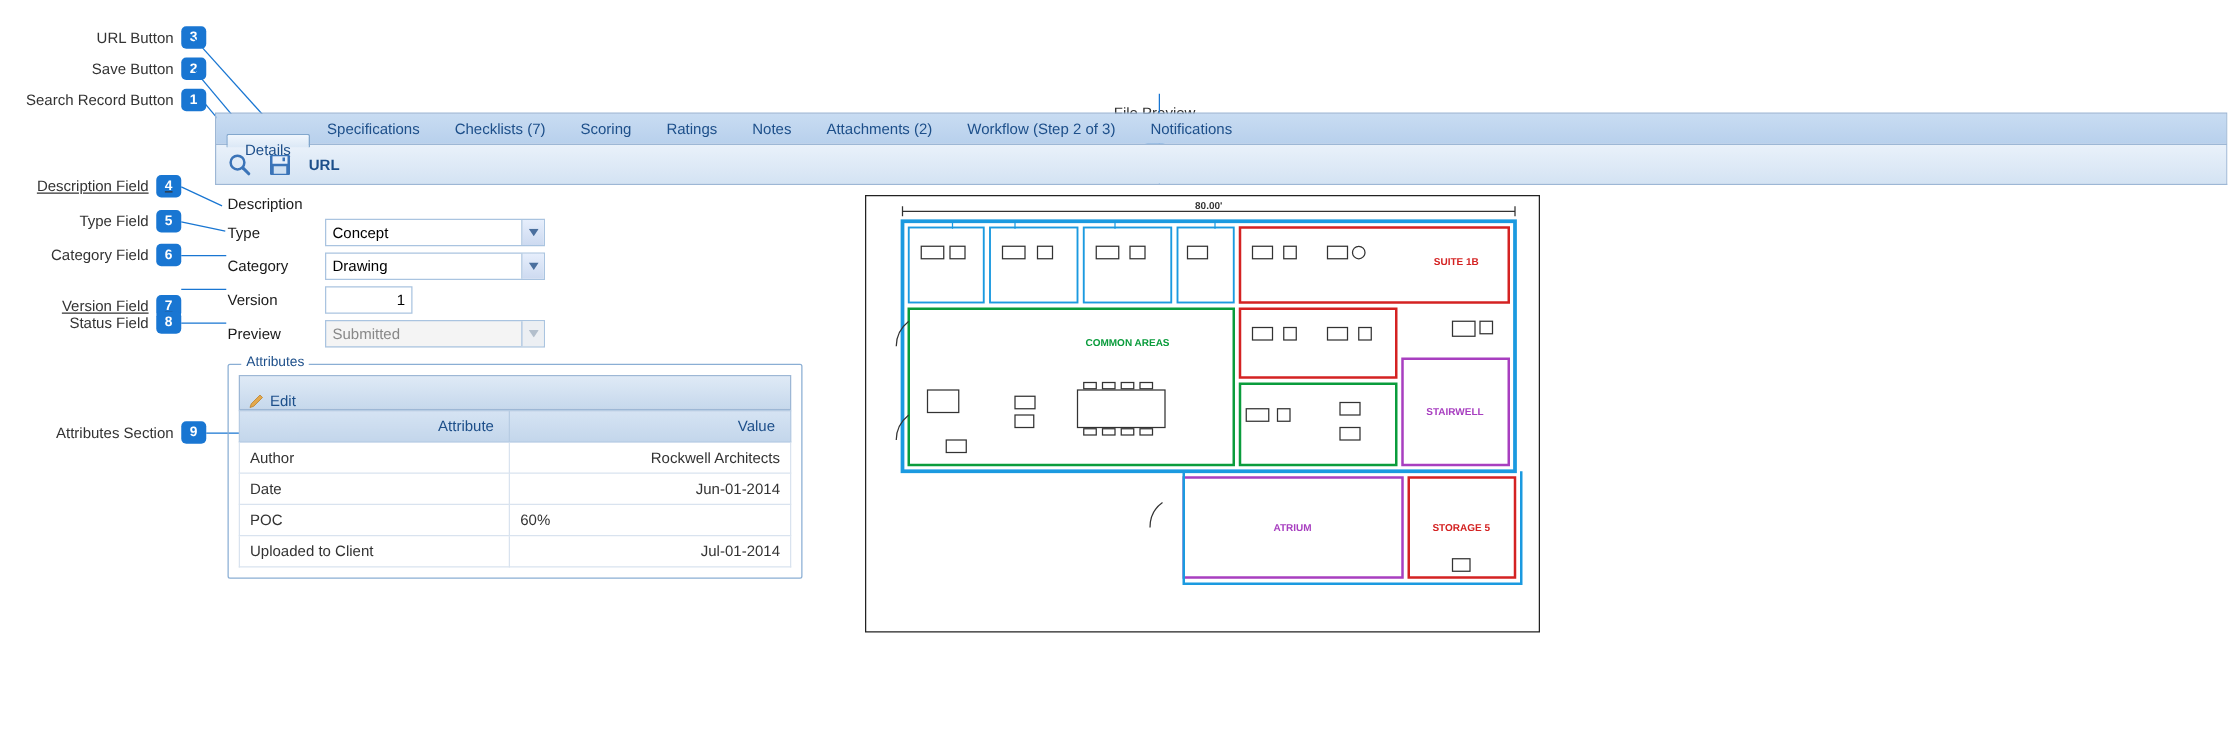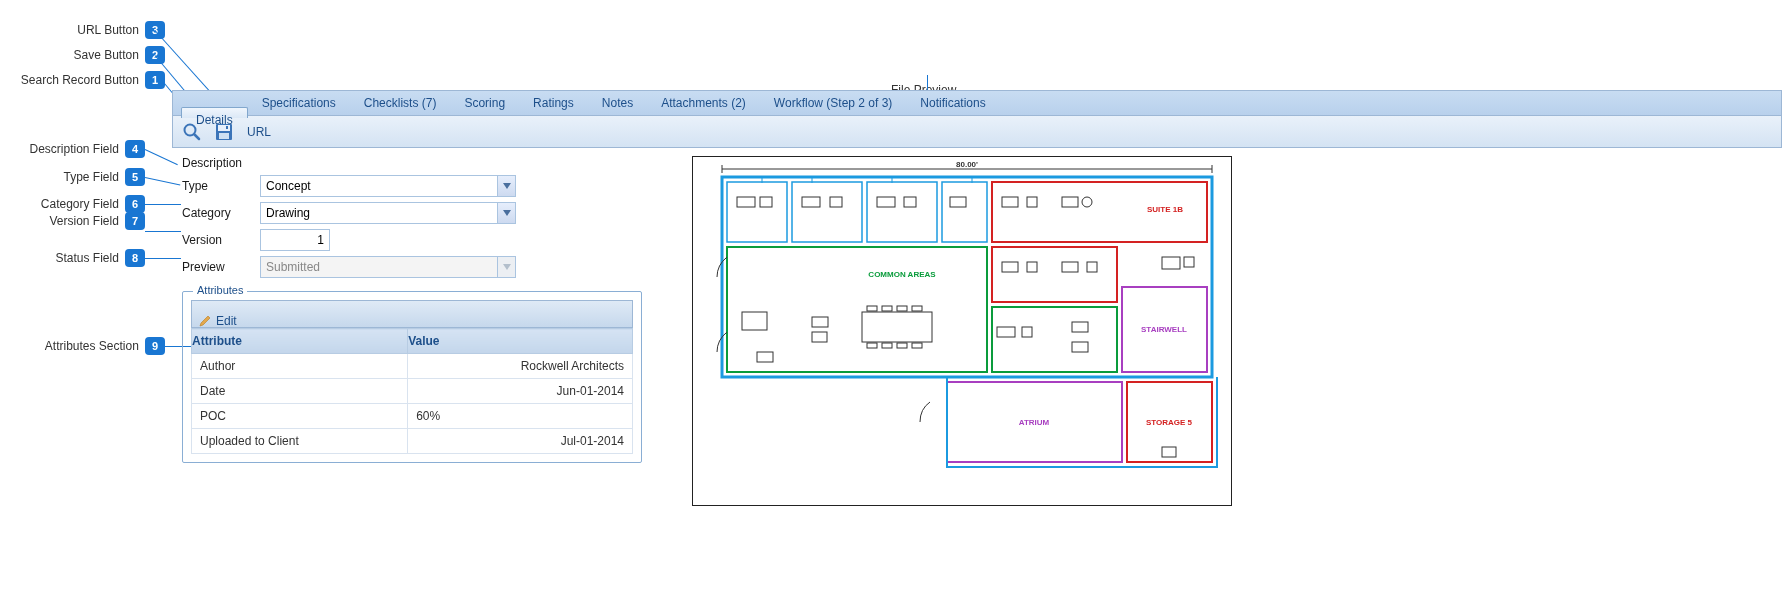--- a/index.html
+++ b/index.html
@@ -16,46 +16,46 @@
 .app { position: absolute; left: 172px; top: 90px; right: 0; }
 
 
 .tabs { display: flex; gap: 0; background: linear-gradient(#c8dcf2,#b8d0ec); border: 1px solid #9db7d5; height: 26px; align-items: stretch; padding: 0 8px; }
 .tab { padding: 5px 14px; color: #1d4f8a; font-size: 12px; cursor: pointer; border-right: 0; }
 .tab.active { background: linear-gradient(#f0f6fd,#dbe8f6); border: 1px solid #82a7cd; border-bottom: none; border-radius: 2px 2px 0 0; margin-top: 16px; }
 
 
 .toolbar { display: flex; align-items: center; gap: 6px; background: linear-gradient(#e9f1fa,#d4e3f3); border: 1px solid #9db7d5; border-top: none; height: 32px; padding: 0 6px; }
 .tool-btn { display: inline-flex; align-items: center; justify-content: center; width: 26px; height: 26px; cursor: pointer; }
-.url-link { color: #1d4f8a; font-weight: normal; font-size: 12px; cursor: pointer; padding: 0 4px; }
+.url-link { color: #1d4f8a; font-weight: bold; font-size: 12px; cursor: pointer; padding: 0 4px; }
 
 
 .body-row { display: flex; align-items: flex-start; gap: 30px; padding: 8px 0 0 10px; }
 
 
 .form { display: flex; flex-direction: column; gap: 5px; }
 .field { display: flex; align-items: center; gap: 10px; }
 .field-label { width: 68px; color: #1a1a1a; font-size: 12px; }
 .field-input { border: 1px solid #aac4e0; height: 22px; padding: 2px 5px; font-size: 12px; background: #fff; }
 .field-input.text { width: 212px; }
-.field-select-wrap { position: relative; width: 256px; }
+.field-select-wrap { position: relative; width: 176px; }
 .field-select-wrap .field-input { width: 100%; padding-right: 22px; }
 .sel-btn { position: absolute; right: 1px; top: 1px; width: 18px; height: 20px; background: linear-gradient(#e6eefc,#cddaf0); border-left: 1px solid #aac4e0; display: flex; align-items: center; justify-content: center; cursor: pointer; }
 .sel-btn svg { width: 8px; height: 6px; }
 .field-input.num { width: 70px; text-align: right; }
 .field-input.ro { background: #f4f4f4; color: #888; }
 .field-select-wrap.ro .sel-btn { background: #eceff3; }
 
 
 .attr-group { border: 1px solid #8aaed4; border-radius: 2px; width: 460px; padding: 8px; position: relative; margin-top: 8px; }
 .attr-legend { position: absolute; top: -8px; left: 10px; background: #fff; padding: 0 4px; color: #1d4f8a; font-size: 11px; }
 .attr-toolbar { display: flex; align-items: flex-start; gap: 6px; background: linear-gradient(#dfeaf6,#c6d8ec); border: 1px solid #9db7d5; height: 24px; padding: 13px 6px; }
 .attr-edit { display: flex; align-items: center; gap: 4px; color: #1d4f8a; cursor: pointer; font-size: 12px; }
 .attr-table { width: 100%; border-collapse: collapse; border: 1px solid #9db7d5; border-top: none; }
-.attr-table th { background: linear-gradient(#d5e3f3,#c3d6eb); color: #1d4f8a; text-align: left; font-weight: bold; font-size: 12px; padding: 5px 0; border: 1px solid #b7cce3; }
+.attr-table th { background: linear-gradient(#d5e3f3,#c3d6eb); color: #1d4f8a; text-align: right; font-weight: normal; font-size: 12px; padding: 5px 12px; border: 1px solid #b7cce3; }
 .attr-table td { padding: 5px 8px; border: 1px solid #d9e3ef; font-size: 12px; color: #333; }
 .attr-table td.val { text-align: right; }
 
 
 .preview { border: 1px solid #222; width: 540px; height: 350px; margin-left: 20px; display: flex; align-items: flex-start; justify-content: center; background: #fff; }
 
 
 .preview svg { width: 520px; height: 330px; }
 
 
@@ -69,33 +69,33 @@
   <span class="callout-num">1</span>
 </div>
 <div class="callout left" style="top:46px; left:5px; width:160px;">
   <span class="callout-label">Save Button</span>
   <span class="callout-num">2</span>
 </div>
 <div class="callout left" style="top:21px; left:5px; width:160px;">
   <span class="callout-label">URL Button</span>
   <span class="callout-num">3</span>
 </div>
-<div class="callout left" style="top:140px; left:5px; width:140px;">
+<div class="callout left" style="top:140px; left:5px; width:140px;text-decoration:underline;">
   <span class="callout-label">Description Field</span>
   <span class="callout-num">4</span>
 </div>
 <div class="callout left" style="top:168px; left:5px; width:140px;">
   <span class="callout-label">Type Field</span>
   <span class="callout-num">5</span>
 </div>
 <div class="callout left" style="top:195px; left:5px; width:140px;">
   <span class="callout-label">Category Field</span>
   <span class="callout-num">6</span>
 </div>
-<div class="callout left" style="top:212px; left:5px; width:140px;">
+<div class="callout left" style="top:236px; left:5px; width:140px;text-decoration:underline;">
   <span class="callout-label">Version Field</span>
   <span class="callout-num">7</span>
 </div>
 <div class="callout left" style="top:249px; left:5px; width:140px;">
   <span class="callout-label">Status Field</span>
   <span class="callout-num">8</span>
 </div>
 <div class="callout left" style="top:337px; left:5px; width:160px;">
   <span class="callout-label">Attributes Section</span>
   <span class="callout-num">9</span>

